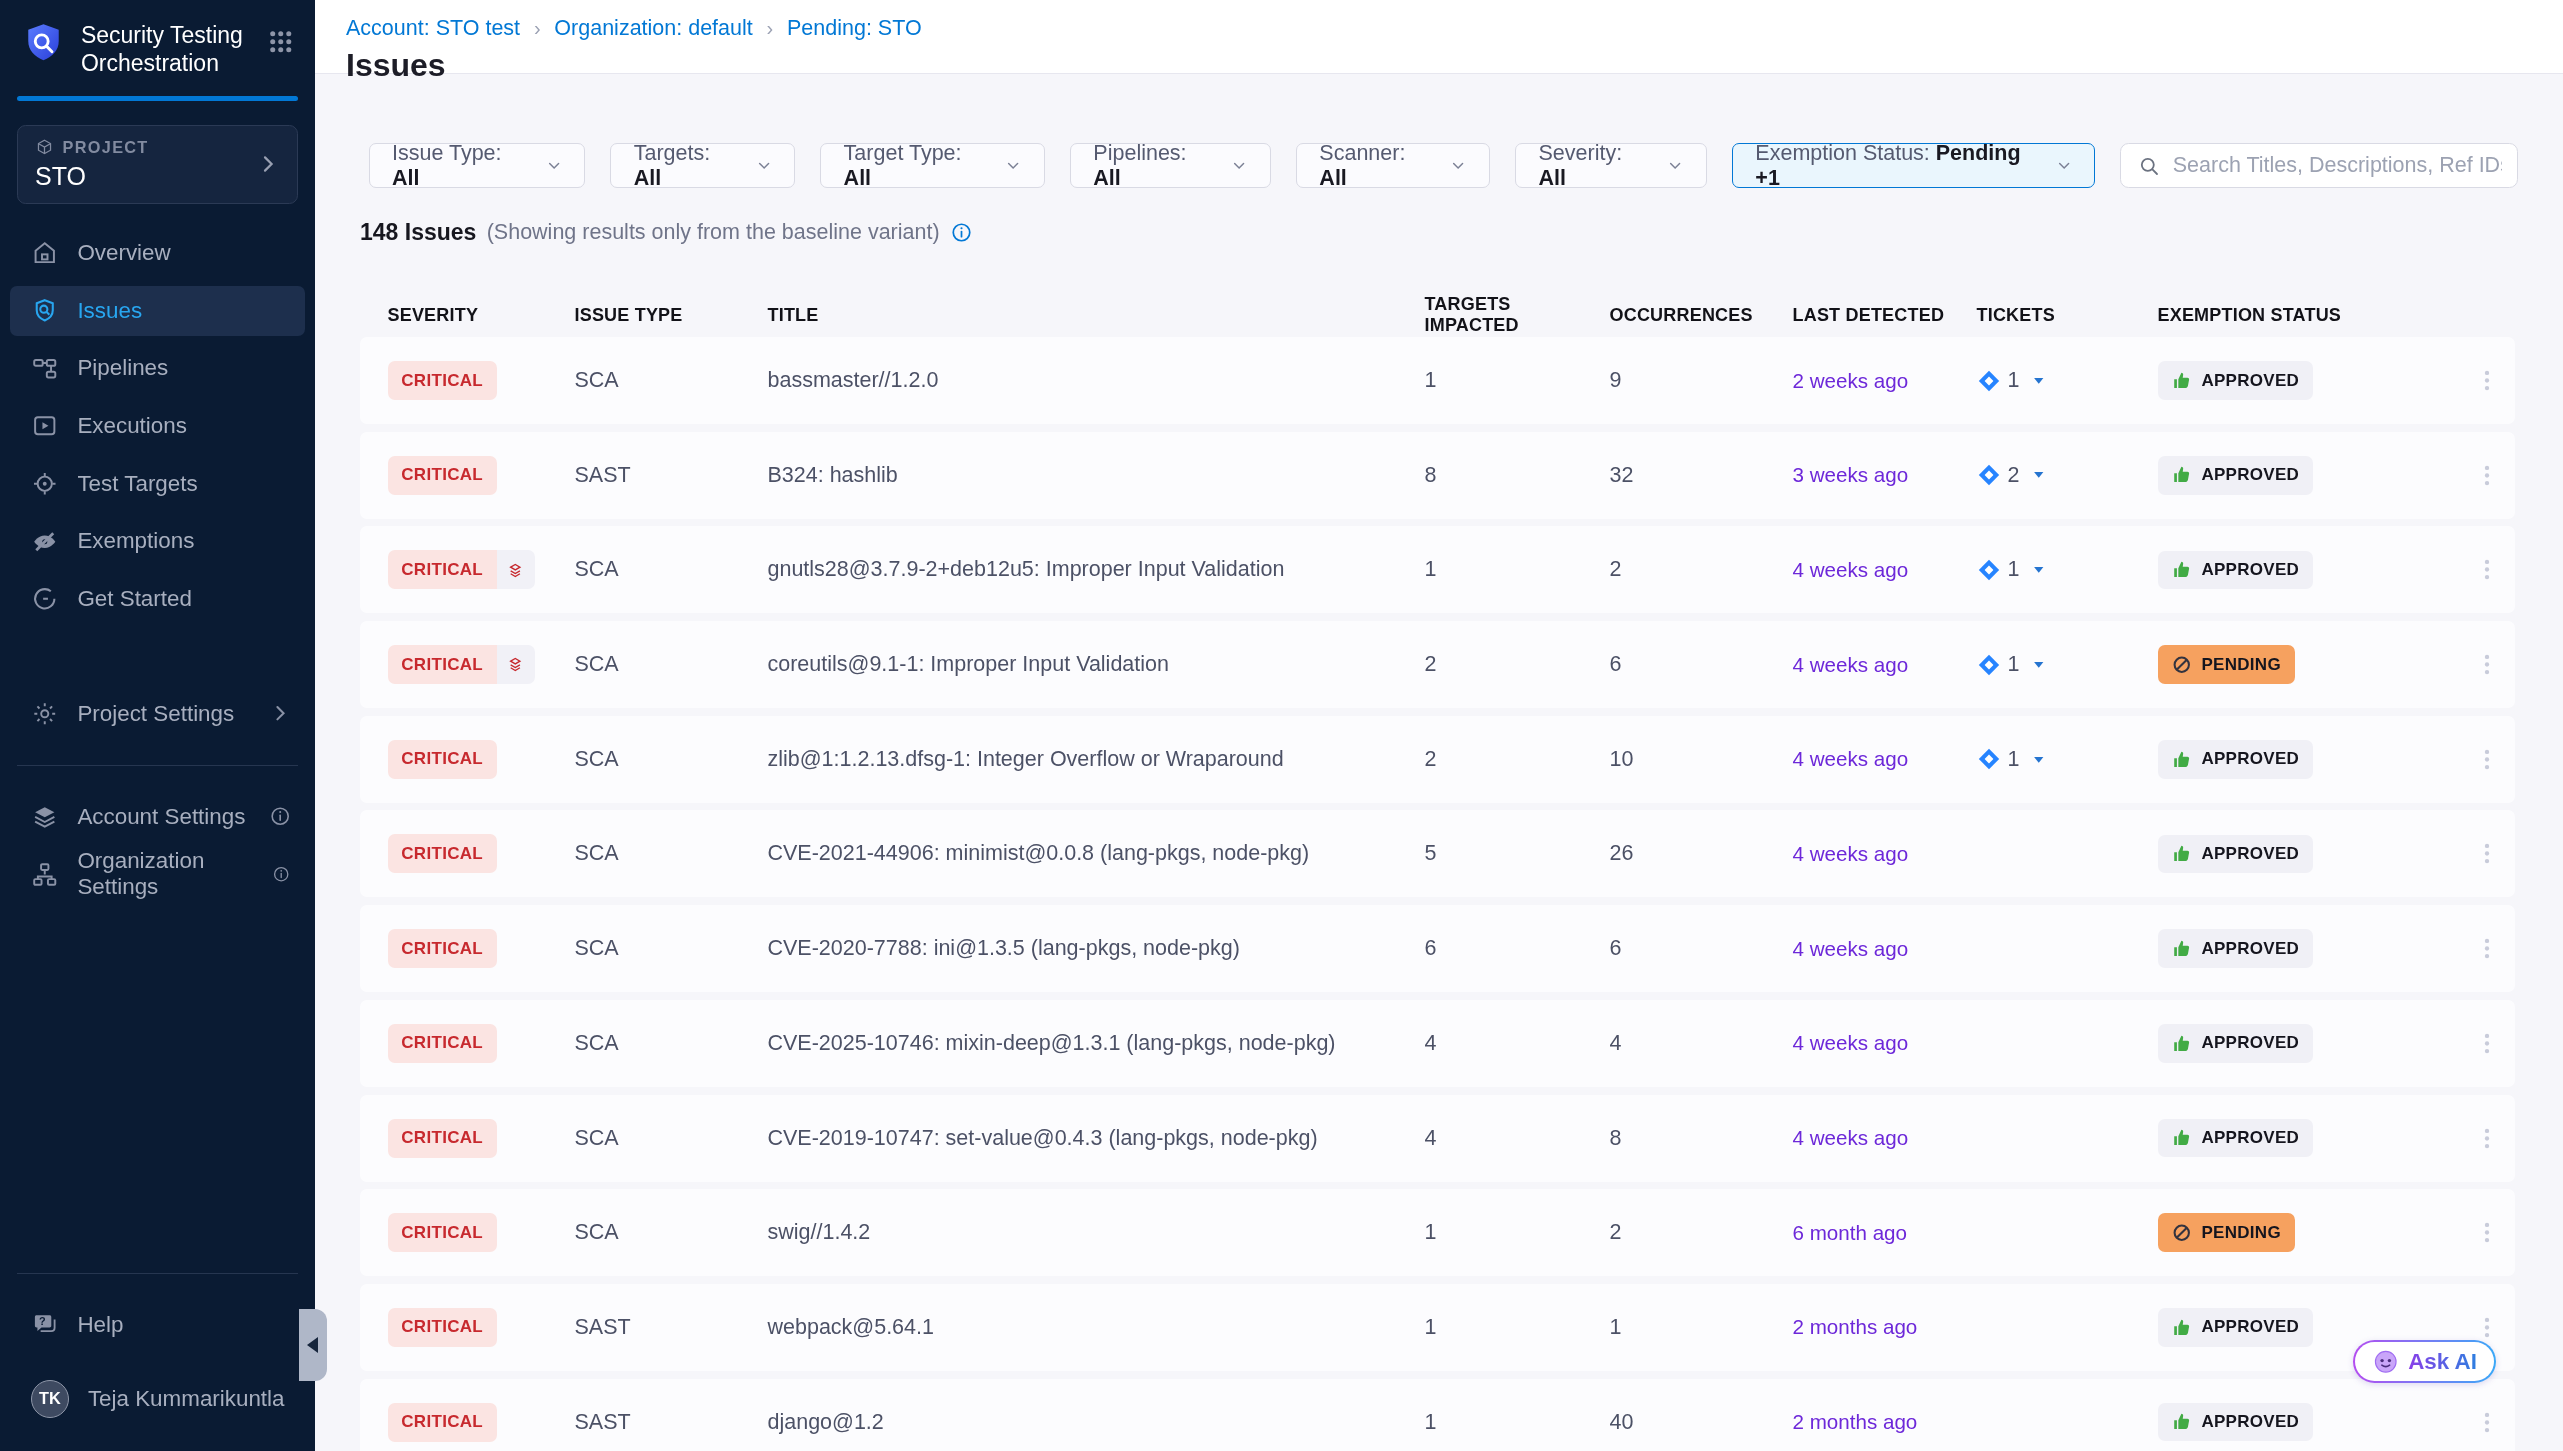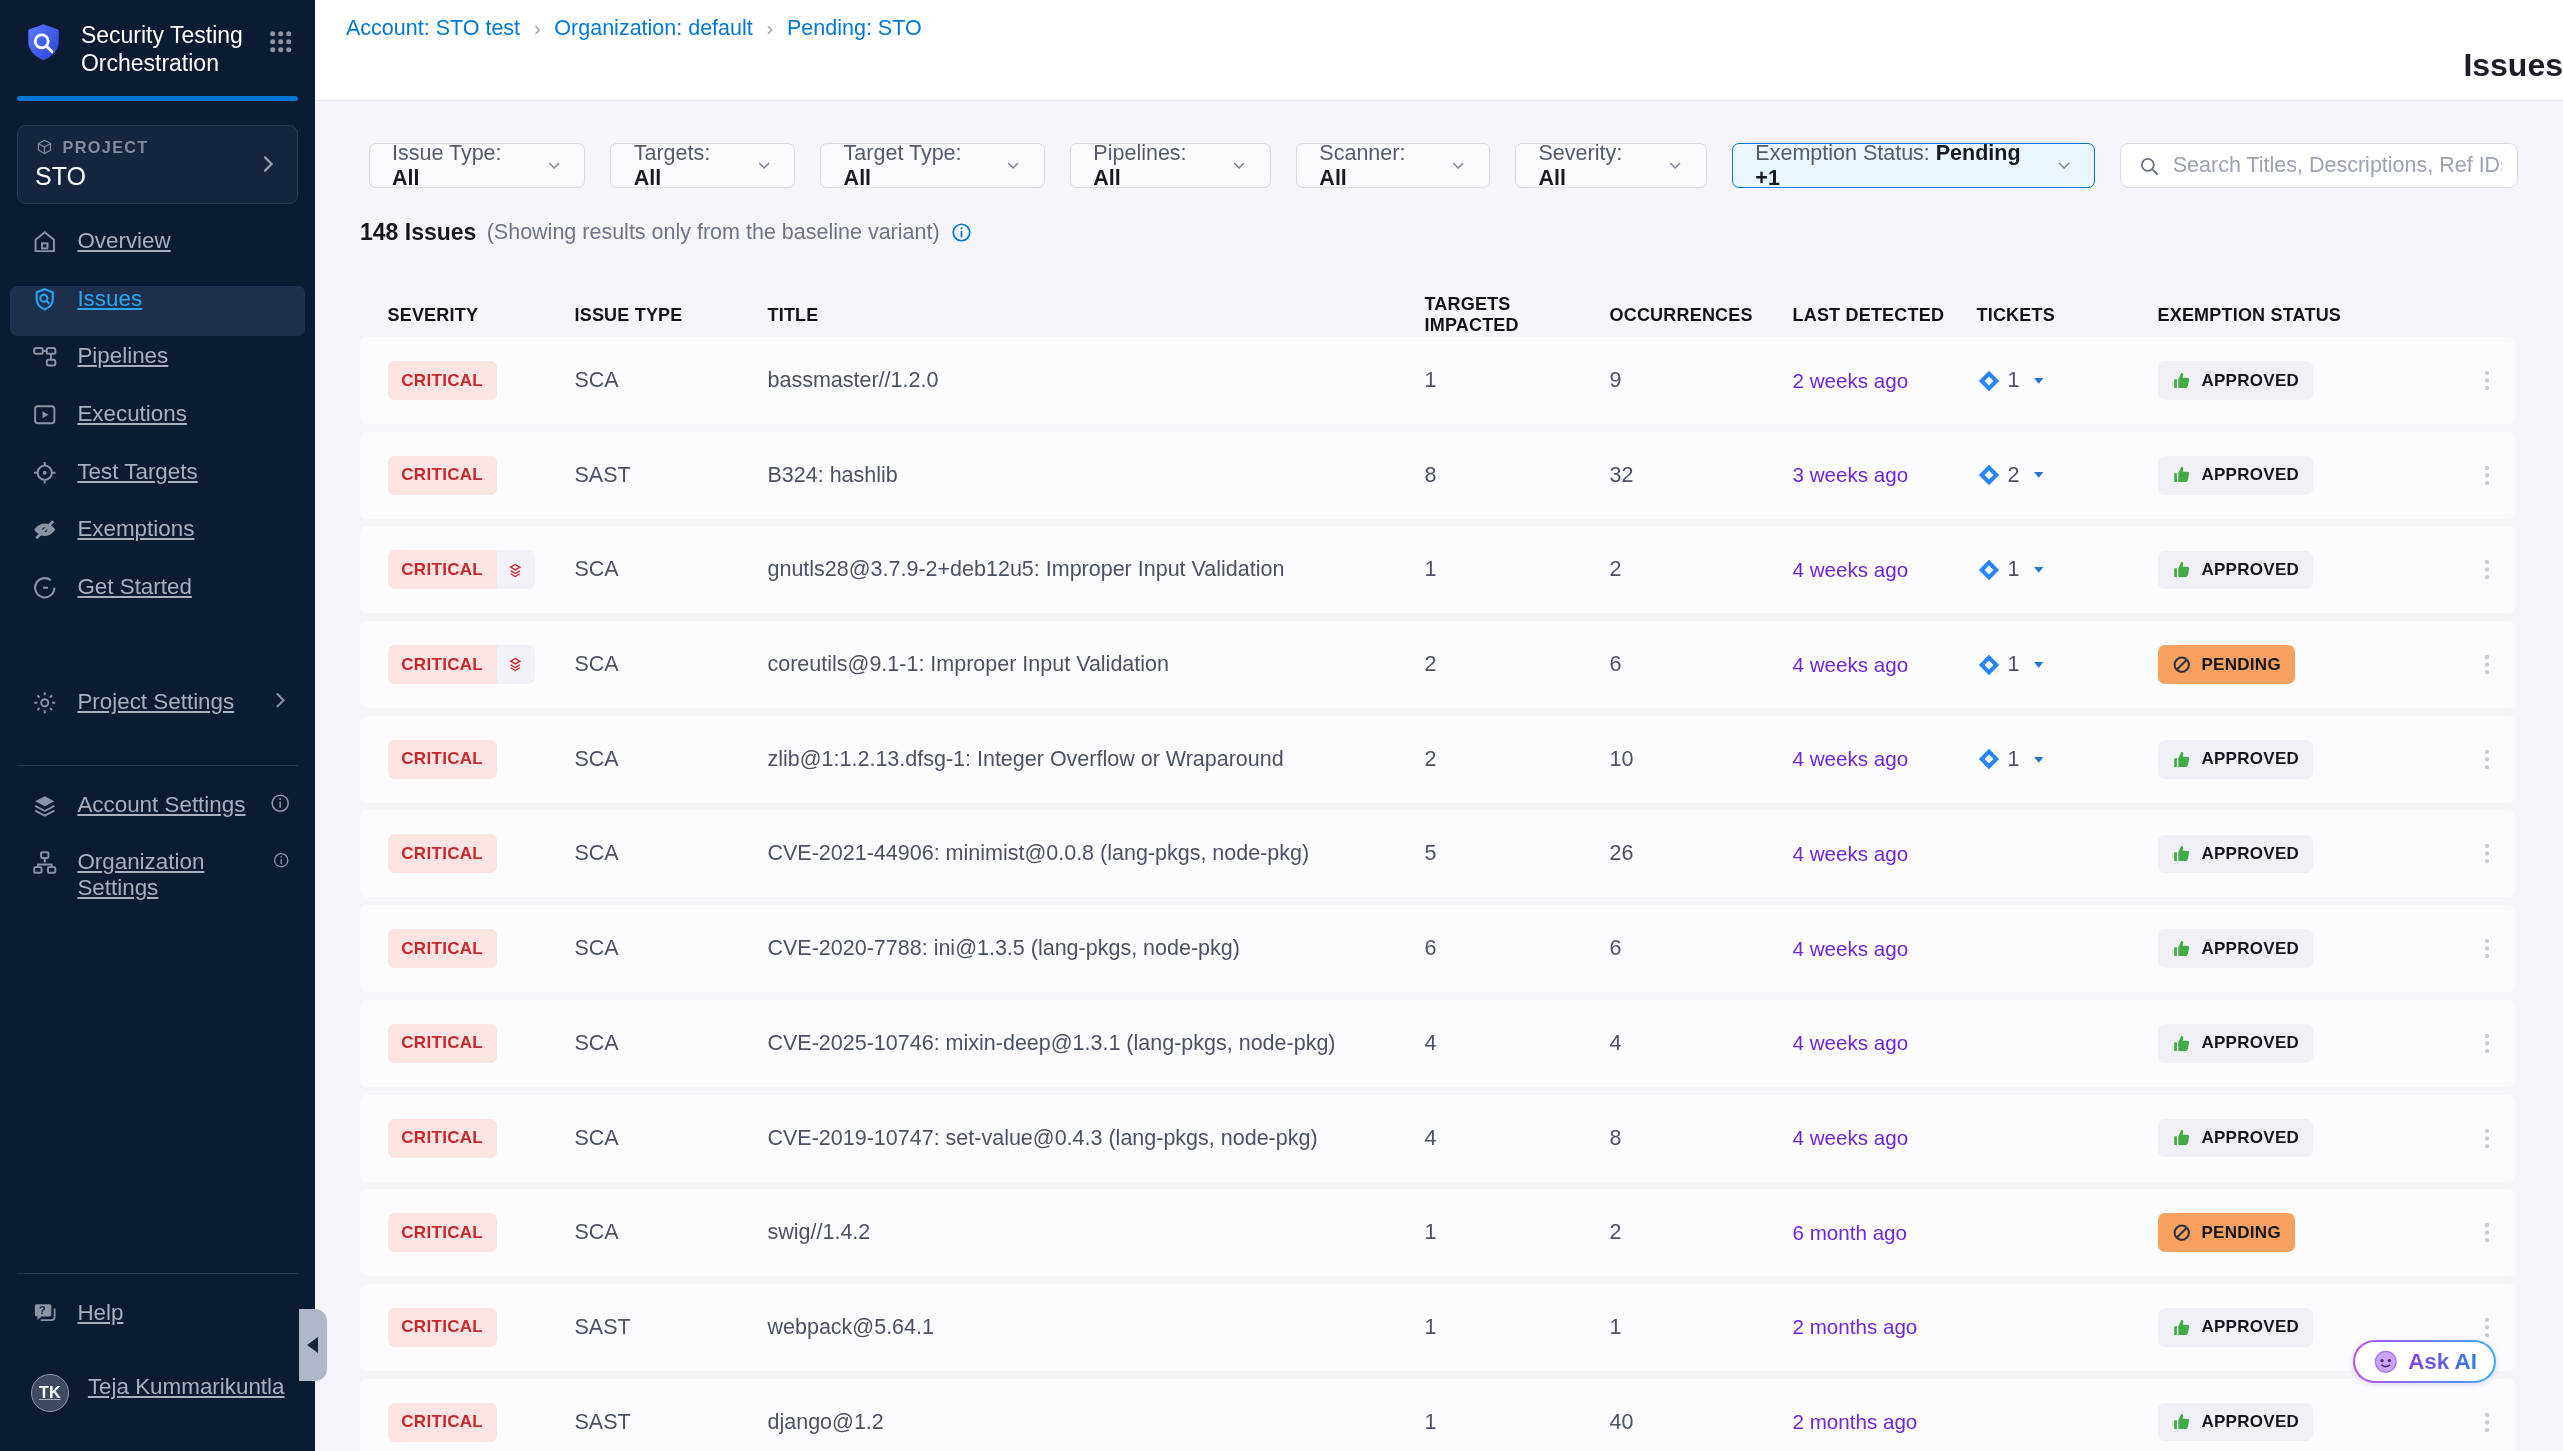--- a/index.html
+++ b/index.html
@@ -19,41 +19,41 @@
   .blue-line { height:4.3px; background:var(--accent_blue,#0278D5); margin:19px 17px 0; border-radius:2.6px; }
   .project-card { margin:24px 17px 0; background:#15253F; border:0.9px solid #2B3A55; border-radius:8.6px;
     padding:12px 17px; display:flex; align-items:center; cursor:pointer; }
   .project-meta { display:flex; align-items:center; gap:8.6px; }
   .project-meta .icon { width:19px; height:19px; color:#828BA0; }
   .project-label { font-size:16.3px; font-weight:bold; letter-spacing:1.3px; color:#828BA0; }
   .project-name { font-size:25px; color:#FFFFFF; margin-top:5.2px; }
   .project-chevron { margin-left:auto; width:24px; height:24px; color:#99A0B2; }
 
   .nav { margin-top:24px; padding:0 10.3px; }
-  .nav-item { height:50px; margin-bottom:7.7px; display:flex; gap:19px;
-    padding:0 13.8px 0 20.6px; border-radius:6.9px; color:#A8AFBF; font-size:22.4px; cursor:pointer;text-decoration:underline; }
+  .nav-item { height:50px; margin-bottom:7.7px; display:flex; align-items:center; gap:19px;
+    padding:0 13.8px 0 20.6px; border-radius:6.9px; color:#A8AFBF; font-size:22.4px; cursor:pointer; }
   .nav-item .nav-ic { width:27.5px; height:27.5px; color:#8A92A6; flex:0 0 auto; }
   .nav-item.active { background:#1D2F4D; color:var(--nav_active,#28A6F0); }
   .nav-item.active .nav-ic { color:var(--nav_active,#28A6F0); }
   .nav-item .suffix { margin-left:auto; width:22.4px; height:22.4px; color:#8A92A6; }
   .nav.settings { margin-top:57px; }
   .side-divider { height:0.9px; background:#263650; margin:26px 17px; }
   .sidebar-bottom { margin-top:auto; padding:0 10.3px 20.6px; }
   .sidebar-bottom .side-divider { margin:0 6.9px 26px; }
   .user-avatar { width:38px; height:38px; border-radius:50%; background:#3E4A61; border:1.7px solid #8F97A9;
     color:#fff; font-size:16.3px; font-weight:bold; display:flex; align-items:center; justify-content:center; flex:0 0 auto; }
   .collapse-handle { position:absolute; left:299px; top:1309px; width:27.5px; height:72px;
     background:#AFB7C8; border-radius:0 12px 12px 0; display:flex; align-items:center; justify-content:center;
     cursor:pointer; z-index:6; }
   .collapse-handle .tri { width:0; height:0; border-top:8.6px solid transparent; border-bottom:8.6px solid transparent;
     border-right:11.2px solid #16253C; }
 
   
-  .main-header { position:absolute; left:315px; top:0; right:0; height:101px; background:#FFFFFF;
-    border-bottom:0.9px solid #E7E7EF; padding:15.5px 0 0 31px; z-index:2;text-align:right; }
+  .main-header { position:absolute; left:315px; top:0; right:0; height:74px; background:#FFFFFF;
+    border-bottom:0.9px solid #E7E7EF; padding:15.5px 0 0 31px; z-index:2; }
   .breadcrumb { display:flex; align-items:center; gap:13.8px; font-size:21.5px; }
   .crumb { color:var(--link_blue,#0278D5); cursor:pointer; }
   .crumb-sep { color:#9BA1B3; font-size:20px; }
   .page-title { font-size:32px; font-weight:bold; color:#1D1D27; margin-top:6.9px; }
 
   
   .content { position:absolute; left:315px; top:102px; right:0; bottom:0; background:#F6F6FA;
     padding:0 45px; overflow:hidden; }
   .filter-bar { display:flex; align-items:center; gap:25px; margin:41px 0 0 8.6px; }
   .chip { height:45px; display:inline-flex; align-items:center; gap:17px; padding:0 22.4px;

